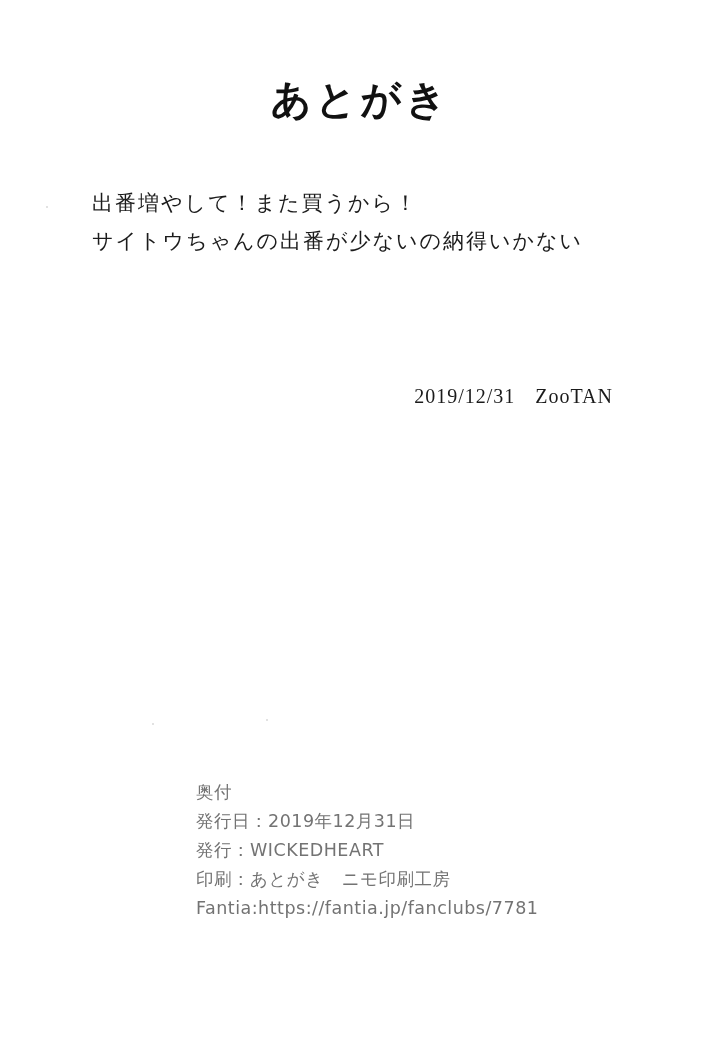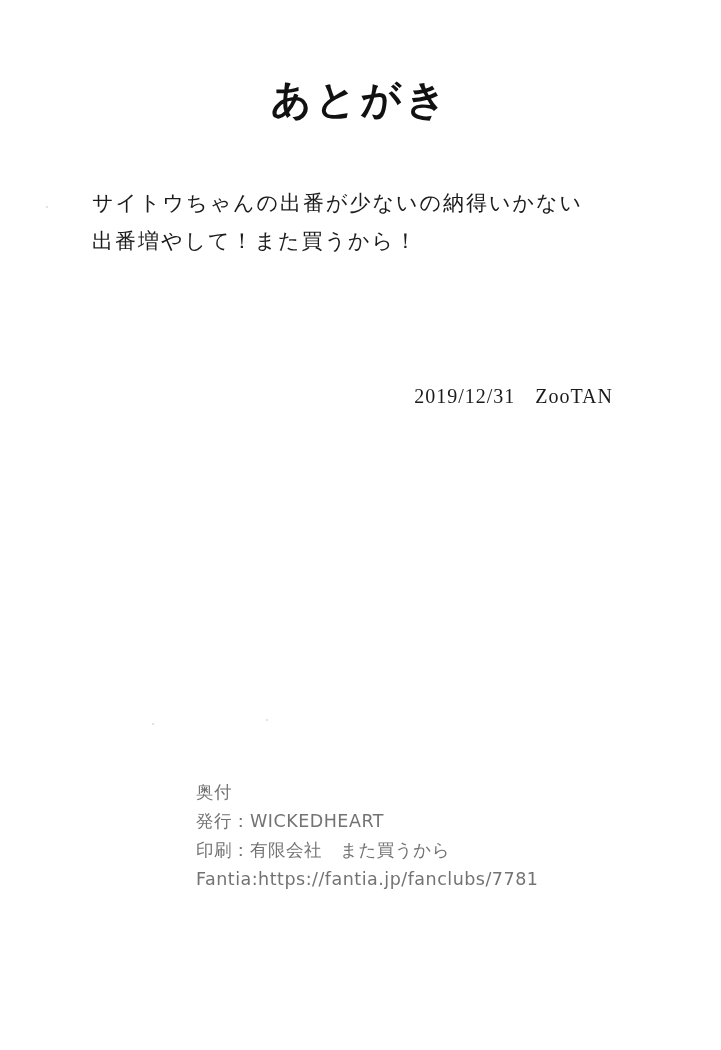--- a/index.html
+++ b/index.html
@@ -94,28 +94,29 @@
 
 <div class="page">
 
   <div class="speck" style="top:206px;left:46px;"></div>
   <div class="speck" style="top:723px;left:152px;"></div>
   <div class="speck" style="top:719px;left:266px;"></div>
 
   <div class="afterword-title">あとがき</div>
 
   <div class="afterword-body">
+    <span class="afterword-line">出番増やして！また買うから！</span>
     <span class="afterword-line">サイトウちゃんの出番が少ないの納得いかない</span>
-    <span class="afterword-line">出番増やして！また買うから！</span>
   </div>
 
   <div class="signature">
     <span class="sig-date">2019/12/31</span><span class="sig-author">ZooTAN</span>
   </div>
 
   <div class="colophon">
     <span class="colophon-heading">奥付</span>
+    <span class="colophon-line">発行日：2019年12月31日</span>
     <span class="colophon-line">発行：WICKEDHEART</span>
-    <span class="colophon-line">印刷：有限会社　また買うから</span>
+    <span class="colophon-line">印刷：あとがき　ニモ印刷工房</span>
     <span class="colophon-line">Fantia:https://fantia.jp/fanclubs/7781</span>
   </div>
 
 </div>
 
 </body></html>

